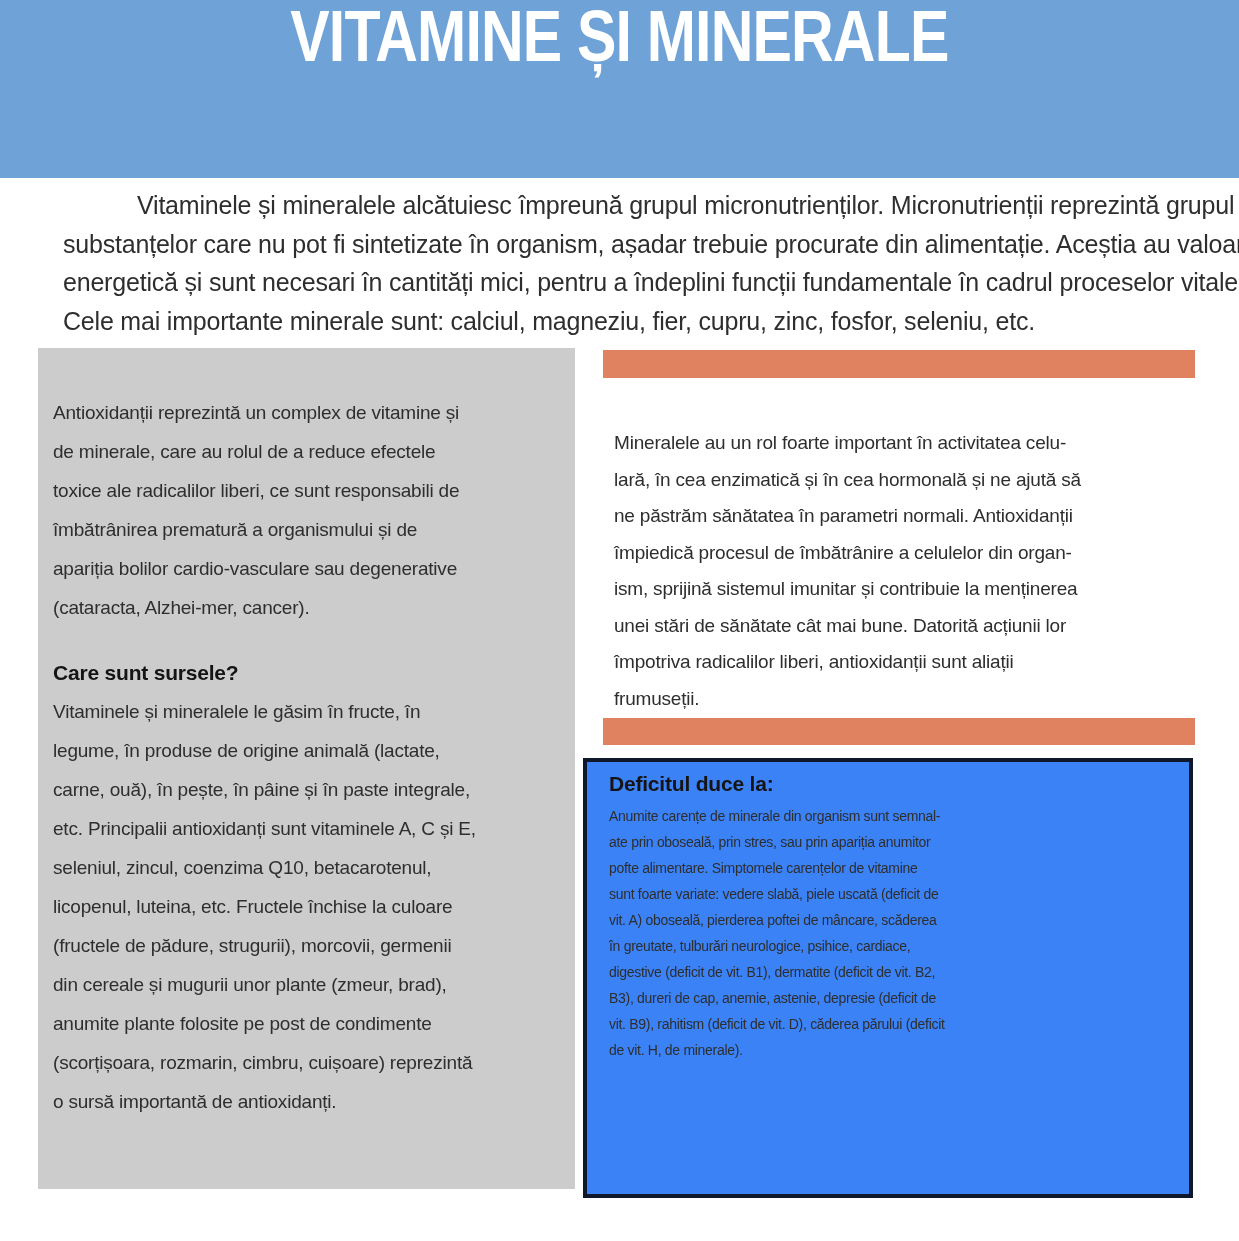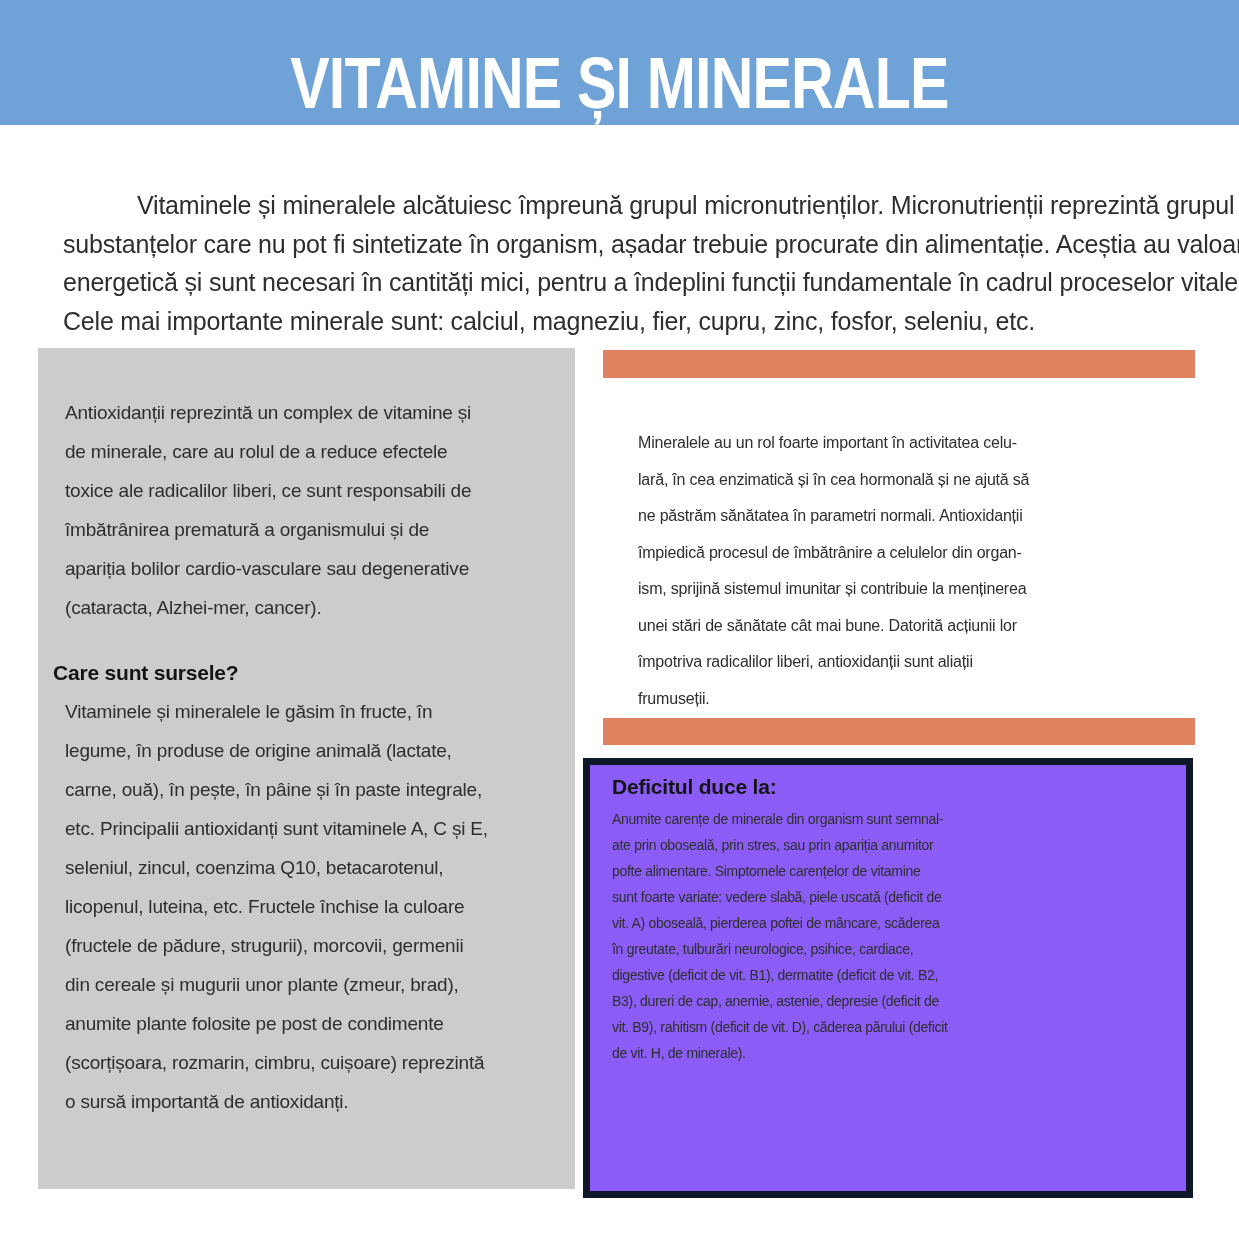--- a/index.html
+++ b/index.html
@@ -8,24 +8,24 @@
     width: 1239px;
     height: 1241px;
     background: #ffffff;
     font-family: "Liberation Sans", sans-serif;
     color: #2e2e2e;
     overflow: hidden;
   }
   .header-banner {
     position: absolute;
     left: 0; top: 0;
-    width: 1239px; height: 125px;
+    width: 1239px; height: 178px;
     background: #6FA3D8;
     display: flex;
-    align-items: flex-end;
+    align-items: flex-start;
     justify-content: center;
   }
   .page-title {
     display: inline-block;
     color: #ffffff;
     font-size: 72px;
     font-weight: bold;
     letter-spacing: -1px;
     white-space: nowrap;
     transform: scaleX(0.82);
@@ -51,21 +51,20 @@
     background: #CCCCCC;
     box-sizing: border-box;
     padding: 45px 12px 0 15px;
   }
   .gray-panel .para {
     font-size: 19px;
     line-height: 39px;
     letter-spacing: -0.2px;
     white-space: pre;
     color: #2e2e2e;
-    margin-left: 12px;
   }
   .section-heading {
     font-size: 21px;
     font-weight: bold;
     color: #141414;
     line-height: 39px;
     letter-spacing: -0.2px;
     white-space: pre;
   }
   .gray-panel .section-heading { margin-top: 26px; }
@@ -79,34 +78,33 @@
   .accent-bar.middle { top: 718px; height: 27px; }
   .benefits-heading {
     position: absolute;
     left: 614px; top: 387px;
     line-height: 38px;
   }
   .benefits-para {
     position: absolute;
     left: 614px; top: 425px;
     width: 580px;
-    font-size: 16px;
+    font-size: 19px;
     line-height: 36.5px;
     letter-spacing: -0.2px;
     white-space: pre;
     color: #2e2e2e;
-    margin-left: 24px;
   }
   .deficit-box {
     position: absolute;
     left: 583px; top: 758px;
     width: 610px; height: 440px;
     box-sizing: border-box;
-    border: 7px solid #0f172a;
-    background: #8b5cf6;
+    border: 4px solid #0f172a;
+    background: #3b82f6;
     padding: 3px 8px 0 22px;
   }
   .deficit-heading { line-height: 38px; }
   .deficit-para {
     font-size: 14px;
     line-height: 26px;
     letter-spacing: -0.3px;
     white-space: pre;
     color: #2e2e2e;
   }

